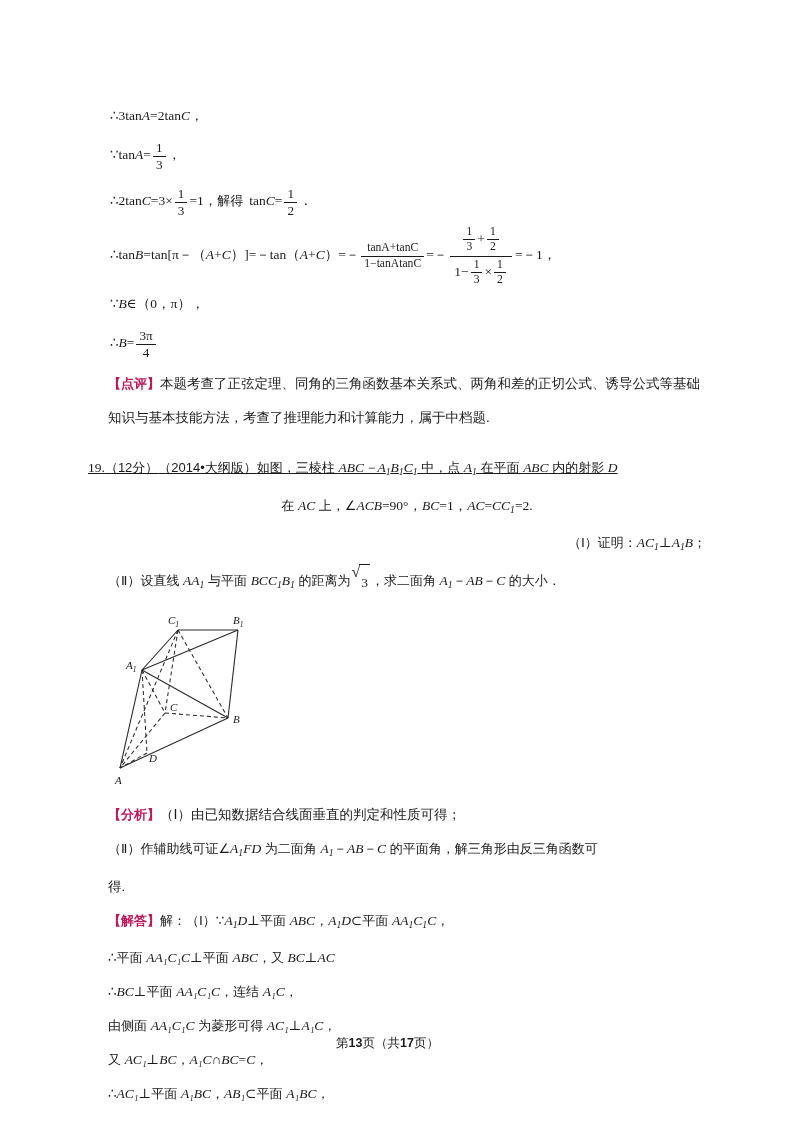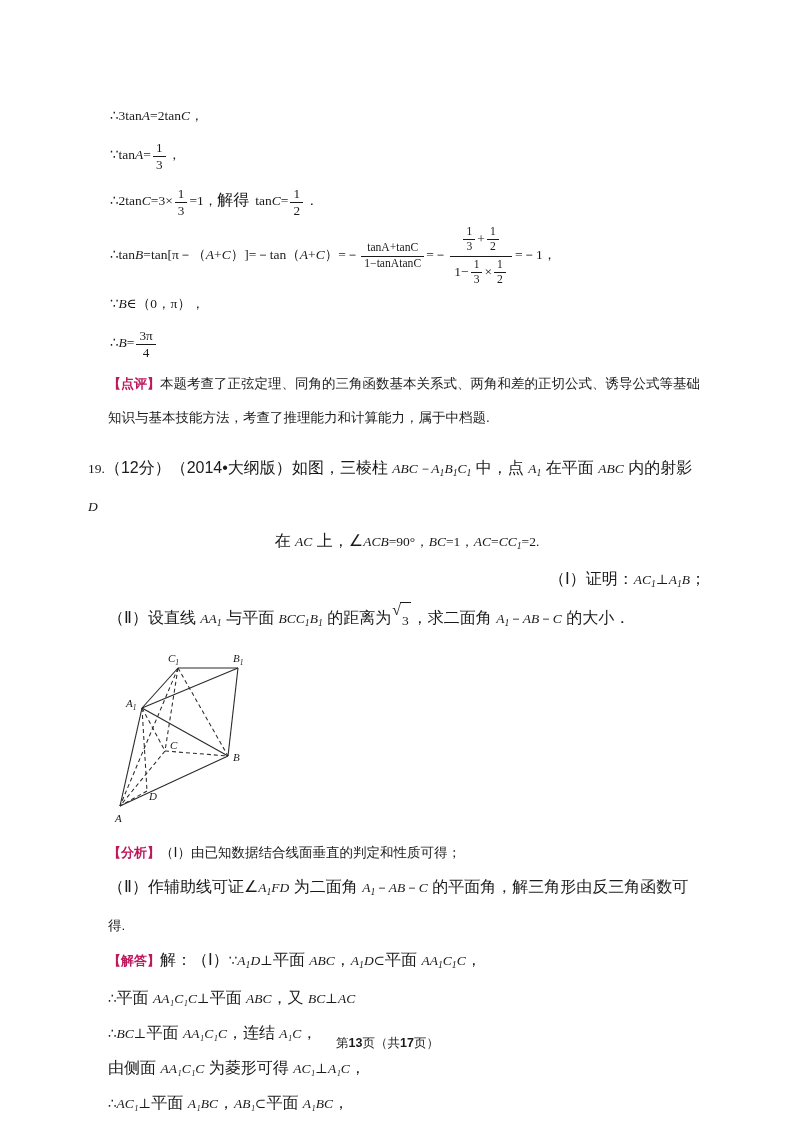--- a/index.html
+++ b/index.html
@@ -109,21 +109,21 @@
   
   .tag {
     color: #be185d;
     font-weight: bold;
     font-family: "Liberation Sans", sans-serif;
     font-size: 13px;
   }
 
   .cn {
     font-family: "Liberation Sans", "DejaVu Sans", sans-serif;
-    font-size: 16px;
+    font-size: 13px;
   }
 
   .para {
     font-size: 13.5px;
     line-height: 34px;
     white-space: normal;
   }
 
   
   .figure-wrap {
@@ -224,21 +224,21 @@
     </div>
 
     <div style="padding-left:20px;">
       <div class="para cn">
         <span class="tag">【点评】</span><span>本题考查了正弦定理、同角的三角函数基本关系式、两角和差的正切公式、诱导公式等基础知识与基本技能方法，考查了推理能力和计算能力，属于中档题.</span>
       </div>
     </div>
 
     <div style="margin-top:16px;">
 
-      <div class="para" style="text-indent:0;">
+      <div class="para" style="text-indent:0;text-decoration:underline;">
         <span>19</span><span>.</span><span class="cn">（12分）</span><span class="cn">（2014•大纲版）</span><span class="cn">如图，三棱柱 </span><span class="mathvar">ABC－A</span><sub>1</sub><span class="mathvar">B</span><sub>1</sub><span class="mathvar">C</span><sub>1</sub><span class="cn"> 中，点 </span><span class="mathvar">A</span><sub>1</sub><span class="cn"> 在平面 </span><span class="mathvar">ABC</span><span class="cn"> 内的射影 </span><span class="mathvar">D</span>
       </div>
 
       <div class="para" style="padding-left:20px;text-align:center;">
         <span class="cn">在 </span><span class="mathvar">AC</span><span class="cn"> 上，∠</span><span class="mathvar">ACB</span><span>=90°，</span><span class="mathvar">BC</span><span>=1，</span><span class="mathvar">AC</span><span>=</span><span class="mathvar">CC</span><sub>1</sub><span>=2.</span>
       </div>
 
       <div class="para" style="padding-left:20px;text-align:right;">
         <span class="cn">（Ⅰ）</span><span class="cn">证明：</span><span class="mathvar">AC</span><sub>1</sub><span>⊥</span><span class="mathvar">A</span><sub>1</sub><span class="mathvar">B</span><span class="cn">；</span>
       </div>
@@ -325,25 +325,25 @@
 
         <div class="para">
           <span class="sym">∴</span><span class="mathvar">BC</span><span>⊥</span><span class="cn">平面 </span><span class="mathvar">AA₁C₁C</span><span class="cn">，</span><span class="cn">连结 </span><span class="mathvar">A₁C</span><span class="cn">，</span>
         </div>
 
         <div class="para">
           <span class="cn">由侧面 </span><span class="mathvar">AA₁C₁C</span><span class="cn"> 为菱形可得 </span><span class="mathvar">AC₁</span><span>⊥</span><span class="mathvar">A₁C</span><span class="cn">，</span>
         </div>
 
         <div class="para">
+          <span class="cn">又 </span><span class="mathvar">AC₁</span><span>⊥</span><span class="mathvar">BC</span><span class="cn">，</span><span class="mathvar">A₁C</span><span>∩</span><span class="mathvar">BC</span><span>=</span><span class="mathvar">C</span><span class="cn">，</span>
+        </div>
+
+        <div class="para">
           <span class="sym">∴</span><span class="mathvar">AC₁</span><span>⊥</span><span class="cn">平面 </span><span class="mathvar">A₁BC</span><span class="cn">，</span><span class="mathvar">AB₁</span><span>⊂</span><span class="cn">平面 </span><span class="mathvar">A₁BC</span><span class="cn">，</span>
-        </div>
-
-        <div class="para">
-          <span class="cn">又 </span><span class="mathvar">AC₁</span><span>⊥</span><span class="mathvar">BC</span><span class="cn">，</span><span class="mathvar">A₁C</span><span>∩</span><span class="mathvar">BC</span><span>=</span><span class="mathvar">C</span><span class="cn">，</span>
         </div>
 
       </div>
     </div>
   </div>
 
   <div class="footer">
     <span>第</span><b>13</b><span>页（共</span><b>17</b><span>页）</span>
   </div>
 

